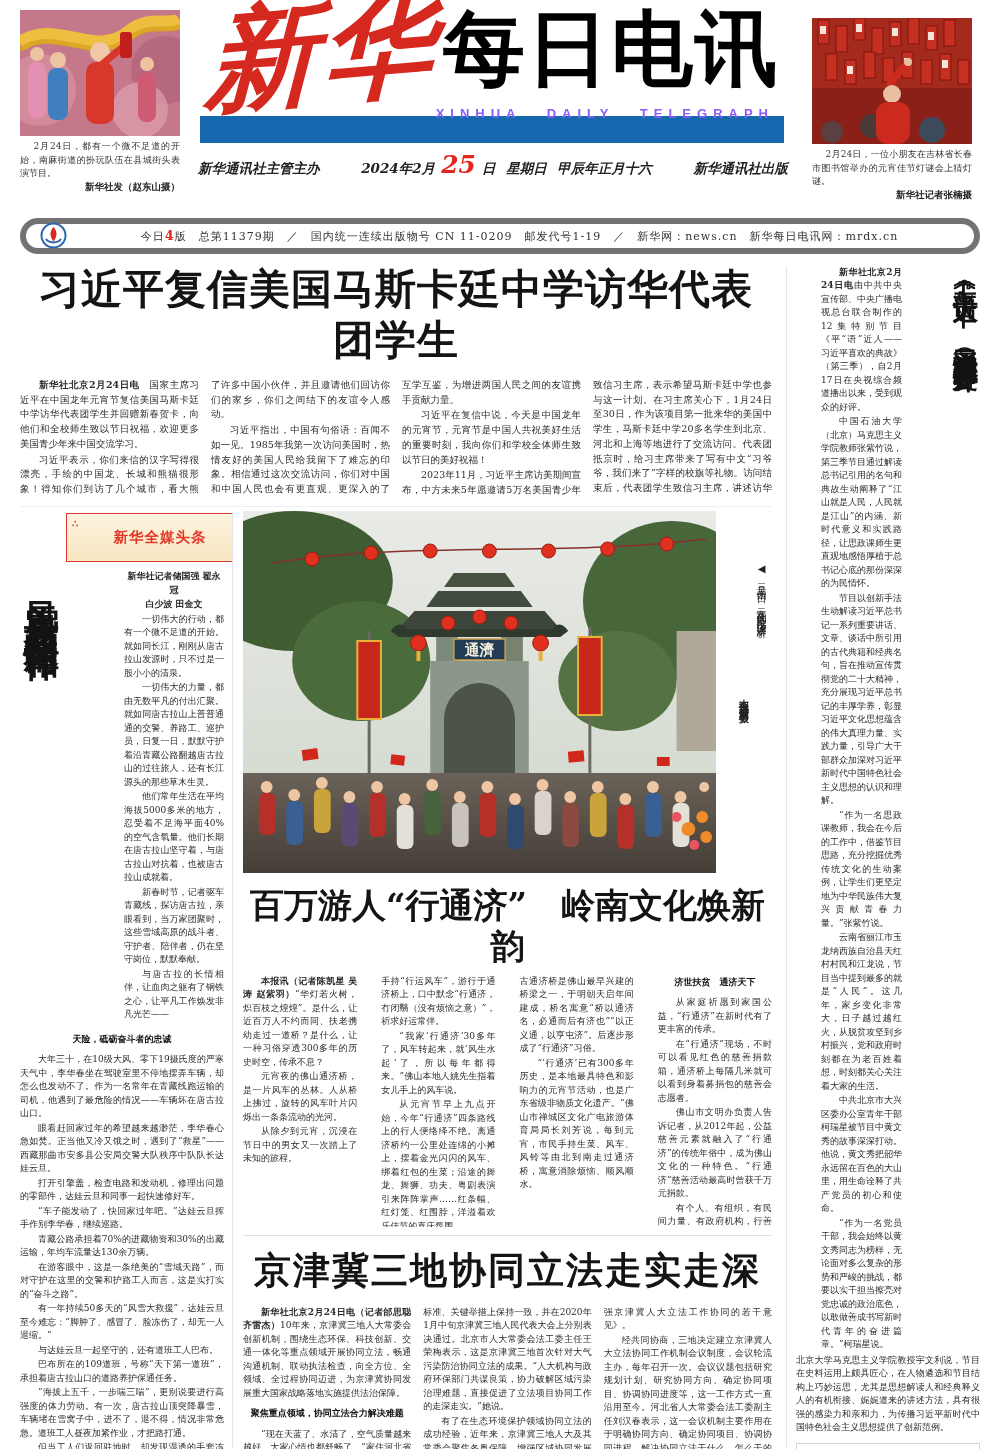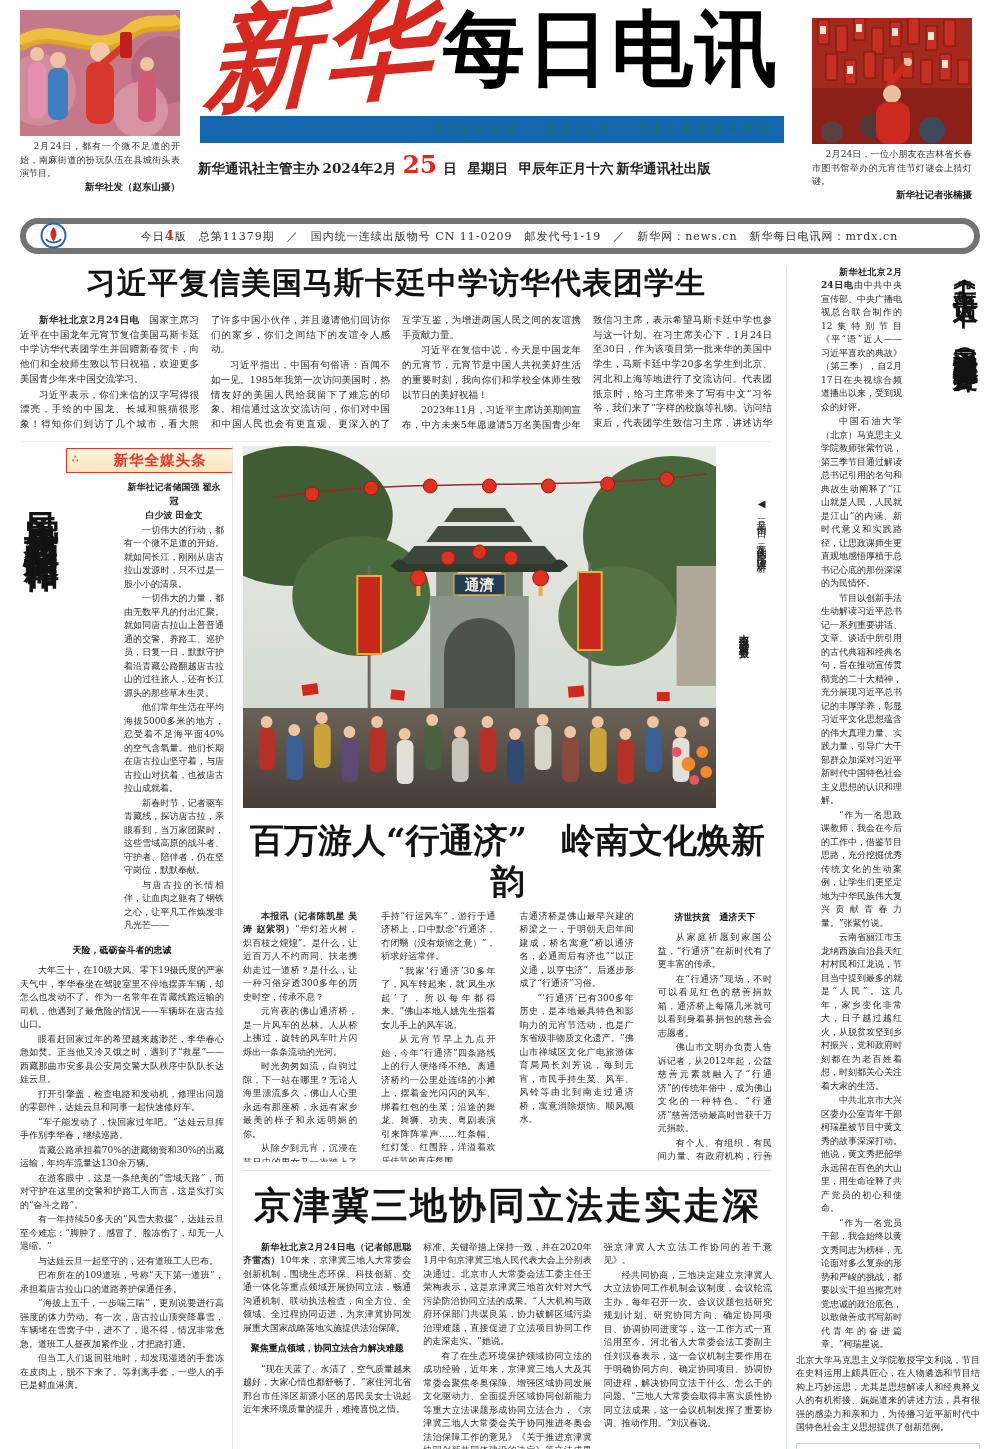--- a/index.html
+++ b/index.html
@@ -11,34 +11,34 @@
   }
   
   .head { display:flex; gap:14px; padding:10px 20px 0; }
   .photo-fig { width:160px; flex:none; }
   .photo-art { width:160px; height:126px; display:block; }
   .cap { font-size:9px; line-height:1.5; margin:4px 0 0; text-align:justify; text-indent:1.5em; color:#333; }
   .cap-credit { font-size:9.5px; font-weight:bold; text-align:right; margin:0; }
   .mast { flex:1; position:relative; height:172px; }
   .mast-blue { position:absolute; left:6px; right:6px; top:106px; height:27px; background:#1568ae; }
   .mast-english {
-    position:absolute; right:16px; top:111px; color:#0f766e;
+    position:absolute; right:16px; top:96px; color:#8b5cf6;
     font:bold 13px "Liberation Sans","DejaVu Sans",sans-serif;
     letter-spacing:6px; word-spacing:16px;
   }
   .mast-titles { position:absolute; left:0; right:0; top:-14px; text-align:center; white-space:nowrap; z-index:2; }
   .t-script {
     display:inline-block; font-size:112px; line-height:1; color:#d5281e;
     font-weight:900; font-style:italic; transform:rotate(-5deg) skewX(-6deg);
     letter-spacing:4px; margin-right:6px;
   }
   .t-block { display:inline-block; font-size:82px; line-height:1; color:#000000; font-weight:900; letter-spacing:2px; vertical-align:14px; }
   .mast-dateline {
-    position:absolute; left:4px; right:19px; top:142px; display:flex;
-    align-items:baseline; font-size:13.5px; font-weight:bold;
+    position:absolute; left:4px; right:2px; top:142px; display:flex;
+    justify-content:space-between; align-items:baseline; font-size:13.5px; font-weight:bold;font-style:italic;
   }
   .d-day { color:#e3271d; font-size:25px; font-weight:900; line-height:1; }
   .d-mid span { margin:0 3px; }
   
   .infobar {
     margin:8px 20px 6px; border:6px solid #737373; border-radius:19px; height:36px;
     display:flex; align-items:center; gap:12px; padding:0 14px; font-size:11px; color:#333;
   }
   .emblem { width:27px; height:27px; flex:none; }
   .ib-text { flex:1; text-align:center; letter-spacing:1px; }
@@ -51,33 +51,33 @@
     border-left:1px solid #e2e6ea; padding-left:9px; overflow:hidden;
   }
   
   .flow p { margin:0 0 1px; font-size:9.5px; line-height:1.55; text-align:justify; text-indent:2em; color:#2b2b2b; }
   .flow p.noind { text-indent:0; }
   .flow p.sub { text-indent:0; text-align:center; font-weight:bold; font-size:12px; margin:7px 0; color:#111; }
   .flow p.sub.first { margin-top:1px; }
   .flow strong { font-weight:bold; }
   .flow p.byline { text-indent:0; text-align:center; font-weight:bold; font-size:9.5px; margin:1px 0; }
   
-  .lead-h1 { font-size:30px; line-height:1.25; font-weight:900; text-align:center; margin:10px 0 12px; letter-spacing:1px; color:#141414; }
+  .lead-h1 { font-size:41px; line-height:1.25; font-weight:900; text-align:center; margin:10px 0 12px; letter-spacing:1px; color:#141414; }
   .lead-cols { display:flex; gap:12px; height:118px; overflow:hidden; }
   .lead-cols .c { flex:1; min-width:0; }
   
   .row { display:flex; margin-top:10px; border-top:1px solid #eef1f3; padding-top:4px; }
   .lcol { width:212px; flex:none; padding-right:8px; overflow:hidden; }
   .ccol { flex:1; min-width:0; border-left:1px solid #e2e6ea; padding-left:10px; }
   .lcol .flow p, .ccol .flow p, .right-rail .flow p { font-size:9px; line-height:1.5; }
   
   .bdg-quantou {
     margin:2px 0 8px 46px; width:188px; text-align:center; position:relative;
     background:linear-gradient(#fdf4de,#f9e6c2); border:1.5px solid #e0392b; border-radius:0;
-    color:#e0392b; font-weight:900; font-size:14.5px; padding:2px 0; letter-spacing:1px;
+    color:#e0392b; font-weight:900; font-size:14.5px; padding:14px 0; letter-spacing:1px;
   }
   .bdg-quantou::before, .bdg-quantou::after { content:"∴"; color:#e0392b; font-size:10px; position:absolute; top:4px; }
   .bdg-quantou::before { left:5px; } .bdg-quantou::after { right:5px; }
   .lc-top { position:relative; min-height:392px; }
   .vh-left {
     position:absolute; left:2px; top:4px; writing-mode:vertical-rl; text-orientation:upright;
     font-size:35px; font-weight:900; letter-spacing:5px; line-height:1.1; color:#131313;
   }
   .lc-top-text { margin-left:104px; }
   .lc-rest { margin-top:4px; height:600px; overflow:hidden; }
@@ -419,21 +419,20 @@
               <p>◀二月二十四日，元宵夜的广东佛山通济桥。</p>
               <p class="vcredit">本报记者赵紫羽摄</p>
             </figcaption>
           </figure>
 
           <h2 class="h2-tongji">百万游人“行通济”　岭南文化焕新韵</h2>
           <div class="tongji-cols">
             <div class="c flow">
                 <p><strong>本报讯（记者陈凯星 吴涛 赵紫羽）</strong>“华灯若火树，炽百枝之煌煌”。是什么，让近百万人不约而同、扶老携幼走过一道桥？是什么，让一种习俗穿透300多年的历史时空，传承不息？</p>
                 <p>元宵夜的佛山通济桥，是一片风车的丛林。人从桥上拂过，旋转的风车叶片闪烁出一条条流动的光河。</p>
-                <p>时光匆匆如流，白驹过隙，下一站在哪里？无论人海里漂流多久，佛山人心里永远有那座桥，永远有家乡最美的样子和永远明媚的你。</p>
                 <p>从除夕到元宵，沉浸在节日中的男女又一次踏上了未知的旅程。</p>
               </div>
             <div class="c flow">
                 <p class="noind">手持“行运风车”，游行于通济桥上，口中默念“行通济，冇闭翳（没有烦恼之意）”，祈求好运常伴。</p>
                 <p>“我家‘行通济’30多年了，风车转起来，就‘风生水起’了，所以每年都得来。”佛山本地人姚先生指着女儿手上的风车说。</p>
                 <p>从元宵节早上九点开始，今年“行通济”四条路线上的行人便络绎不绝。离通济桥约一公里处连绵的小摊上，摆着金光闪闪的风车、绑着红包的生菜；沿途的舞龙、舞狮、功夫、粤剧表演引来阵阵掌声……红条幅、红灯笼、红围脖，洋溢着欢乐佳节的喜庆氛围。</p>
               </div>
             <div class="c flow">
                 <p class="noind">古通济桥是佛山最早兴建的桥梁之一，于明朝天启年间建成，桥名寓意“桥以通济名，必通而后有济也”“以正义通，以亨屯济”。后逐步形成了“行通济”习俗。</p>
                 <p>“‘行通济’已有300多年历史，是本地最具特色和影响力的元宵节活动，也是广东省级非物质文化遗产。”佛山市禅城区文化广电旅游体育局局长刘芳说，每到元宵，市民手持生菜、风车、风铃等由北到南走过通济桥，寓意消除烦恼、顺风顺水。</p>

